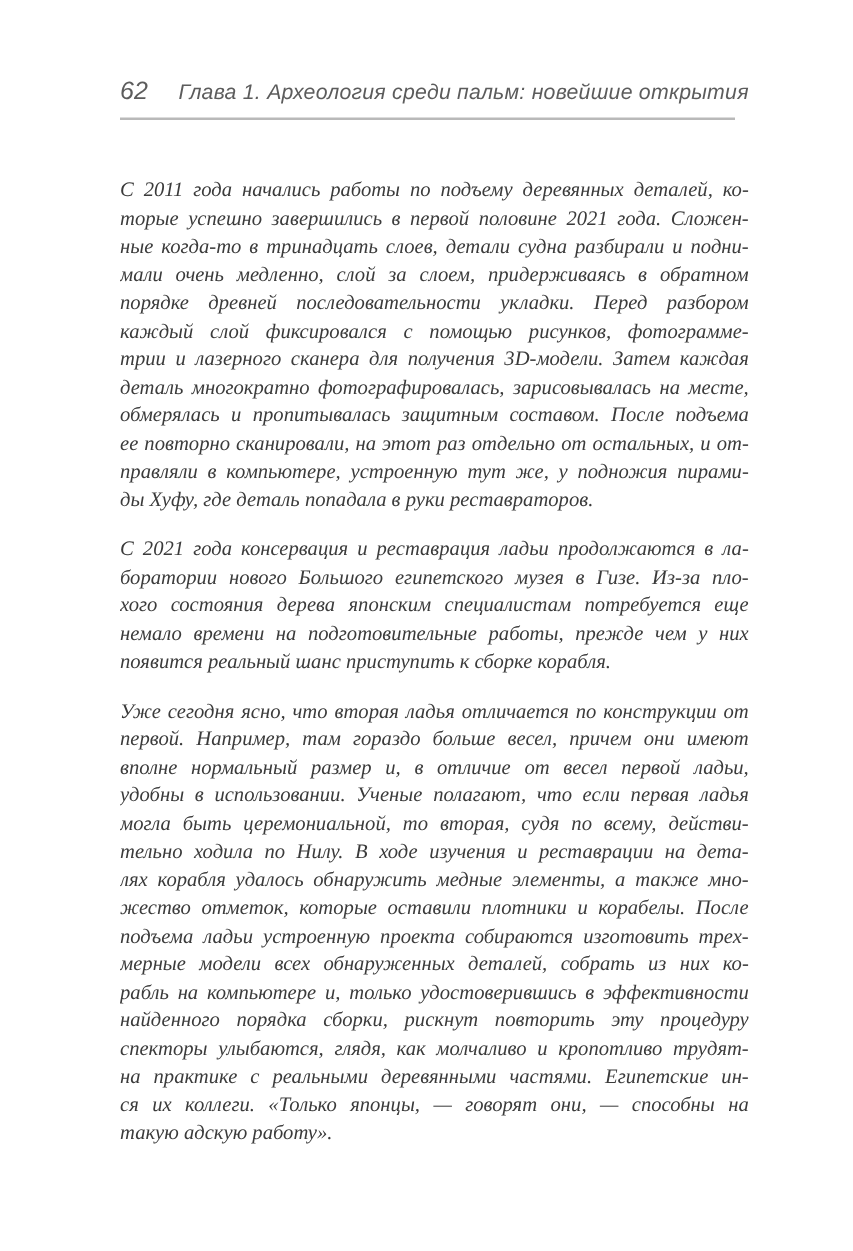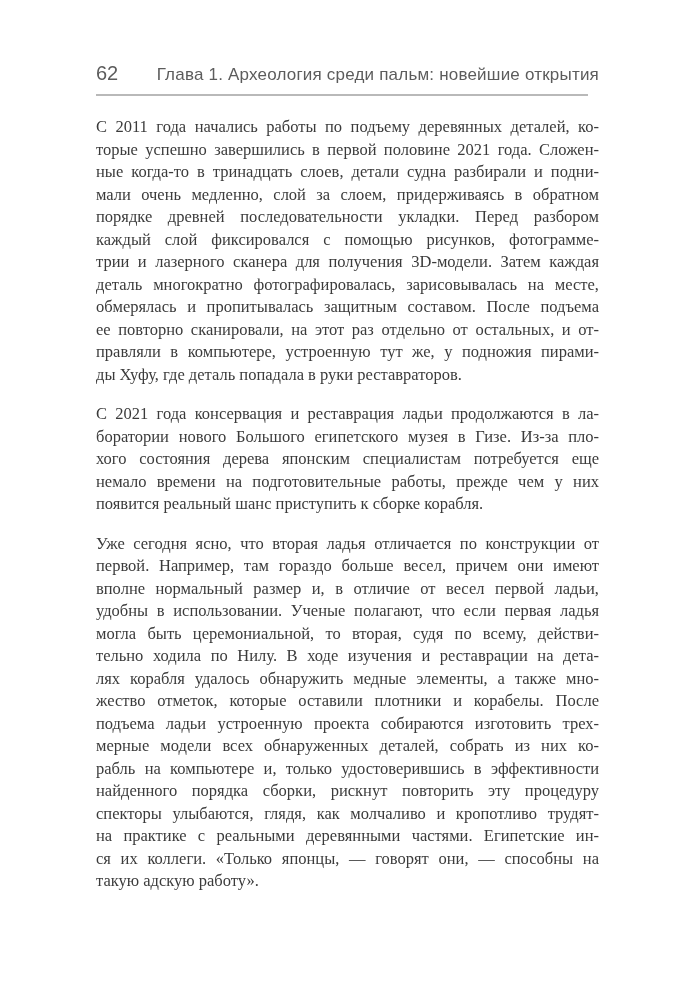--- a/index.html
+++ b/index.html
@@ -3,20 +3,21 @@
 <meta charset="utf-8">
 <style>
   html, body { margin: 0; padding: 0; background: #ffffff; }
   .page {
     position: relative;
     width: 682px;
     height: 1001px;
     background: #ffffff;
     overflow: hidden;
     font-family: "Liberation Serif", "DejaVu Serif", serif;
+    font-style: italic;
   }
   .content {
     position: absolute;
     left: 96px;
     top: 62px;
     width: 503px;
   }
   .hdr {
     display: flex;
     justify-content: space-between;
@@ -26,21 +27,21 @@
   }
   .page-num { font-size: 20px; }
   .running  { font-size: 17px; letter-spacing: 0.2px; }
   .rule {
     height: 2px;
     width: 492px;
     background: #b9b9b9;
     margin-top: 9px;
   }
   .body-text {
-    margin-top: 20px;
+    margin-top: 45px;
     color: #3b3b3b;
     font-size: 16.5px;
   }
   .paragraph { margin: 0 0 17px 0; }
   .paragraph:last-child { margin-bottom: 0; }
   .line {
     height: 22.5px;
     line-height: 22.5px;
     text-align: justify;
     text-align-last: justify;

